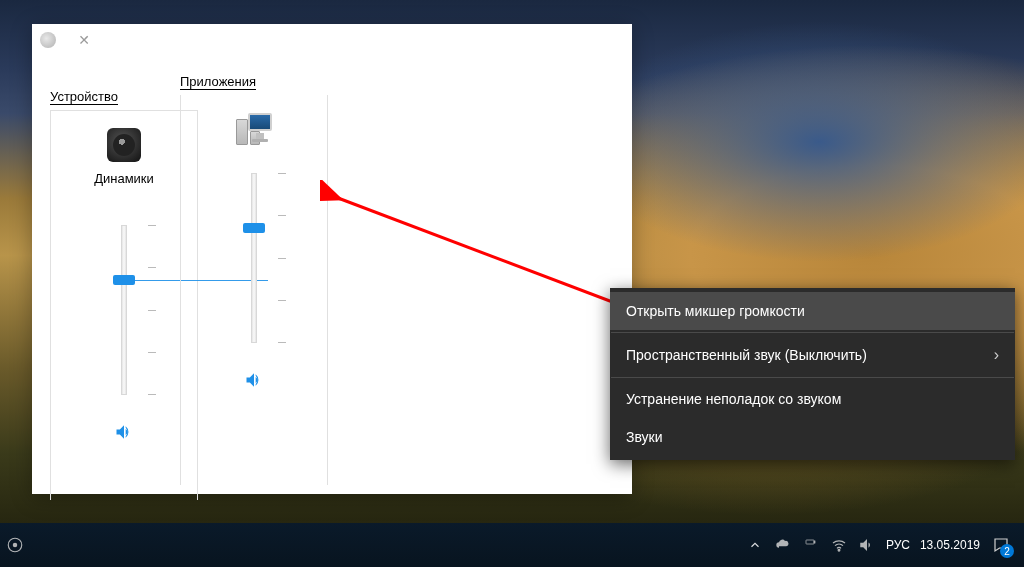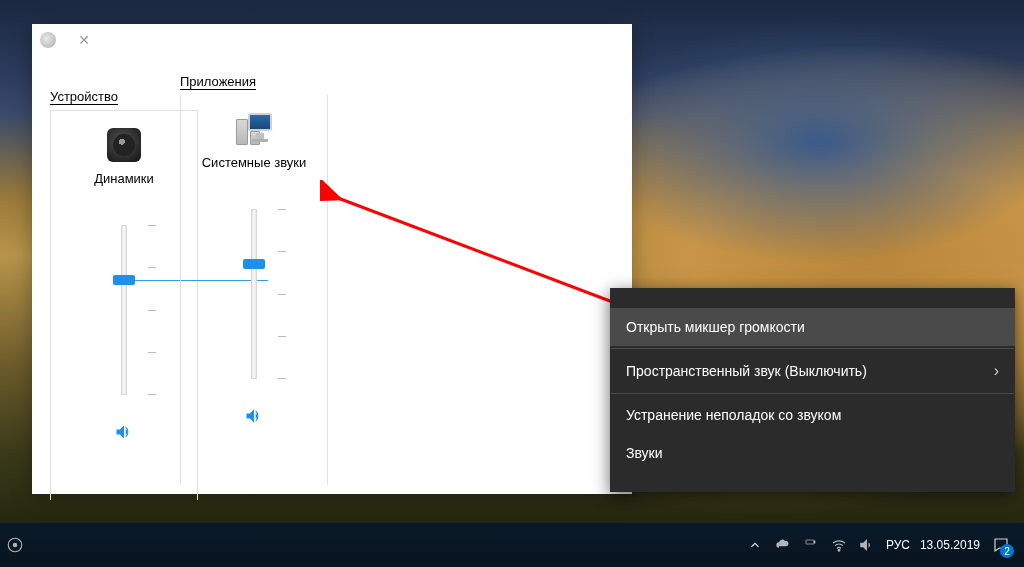--- a/index.html
+++ b/index.html
@@ -69,21 +69,21 @@
 
   
   .ico-speaker svg { width: 20px; height: 20px; }
   .ico-speaker-blue svg { width: 20px; height: 20px; fill:#1e90e8; }
 
   
   .ctx-menu {
     position: absolute; left: 610px; top: 288px; width: 405px;
     background: #2b2b2b; color: #fff; font-size: 14px;
     box-shadow: 0 4px 16px rgba(0,0,0,.6);
-    padding: 20px 0;
+    padding: 4px 0;
   }
   .ctx-item { padding: 11px 16px; display:flex; align-items:center; justify-content:space-between; cursor:default;}
   .ctx-item.hover, .ctx-item:hover { background: #4a4a4a; }
   .ctx-sep { height:1px; background:#4a4a4a; margin: 2px 1px; }
   .chevron { font-size: 16px; color:#ccc; }
 
   
   .arrow-svg { position:absolute; left:320px; top:180px; width:380px; height:190px; pointer-events:none; }
 
   
@@ -153,21 +153,20 @@
       <div class="channel">
         <div class="ch-icon">
           <div class="dev-sys">
               <div class="tower"></div>
               <div class="spk"></div>
               <div class="mon"></div>
               <div class="stand"></div>
               <div class="base"></div>
             </div>
         </div>
-        <div class="ch-label">Системные звуки</div>
         <div class="slider-wrap">
           <div class="slider-track"></div>
           <div class="slider-ticks">
             <div style="top:0"></div>
               <div style="top:42px"></div>
               <div style="top:85px"></div>
               <div style="top:127px"></div>
               <div style="top:169px"></div>
           </div>
           <div class="slider-thumb" style="top:50px"></div>

